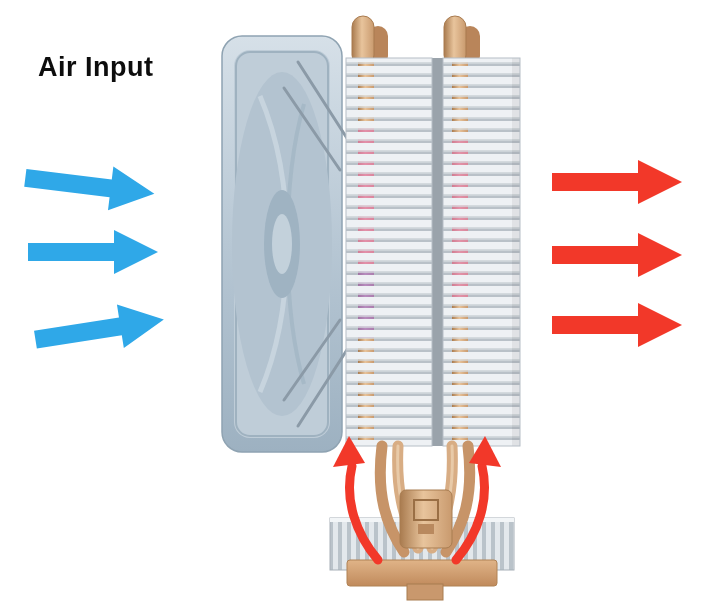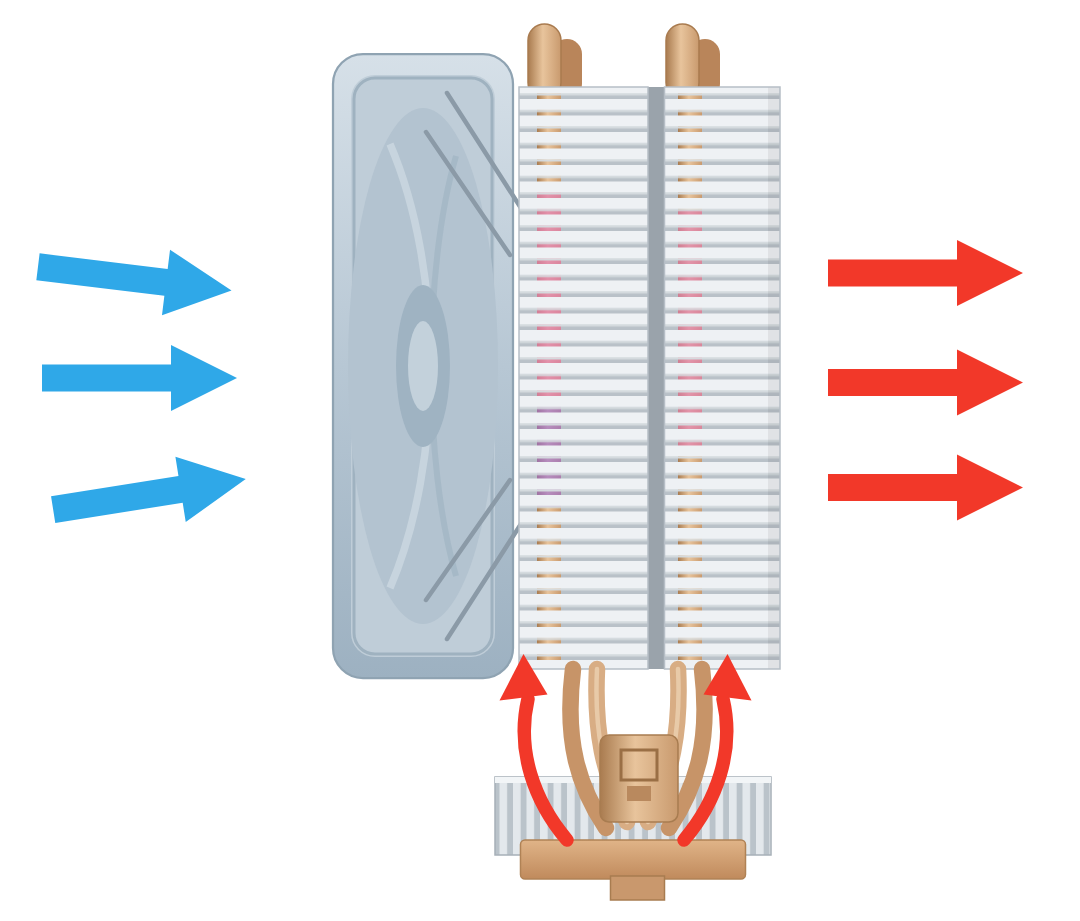--- a/index.html
+++ b/index.html
@@ -19,20 +19,21 @@
     letter-spacing:.5px;
     user-select:none;
   }
   svg{position:absolute;left:0;top:0;}
 </style>
 </head>
 <body>
 
 <div class="stage">
 
+  <div class="air-input-label">Air Input</div>
 
   <svg width="720" height="614" viewBox="0 0 720 614">
 
     <defs>
       <polygon id="arrowShape" points="0,13 86,13 86,0 130,22 86,44 86,31 0,31"></polygon>
 
       <linearGradient id="fanGrad" x1="0" y1="0" x2="0" y2="1">
         <stop offset="0" stop-color="#D6E0E8"></stop>
         <stop offset="0.5" stop-color="#B7C7D4"></stop>
         <stop offset="1" stop-color="#9DB1C1"></stop>

